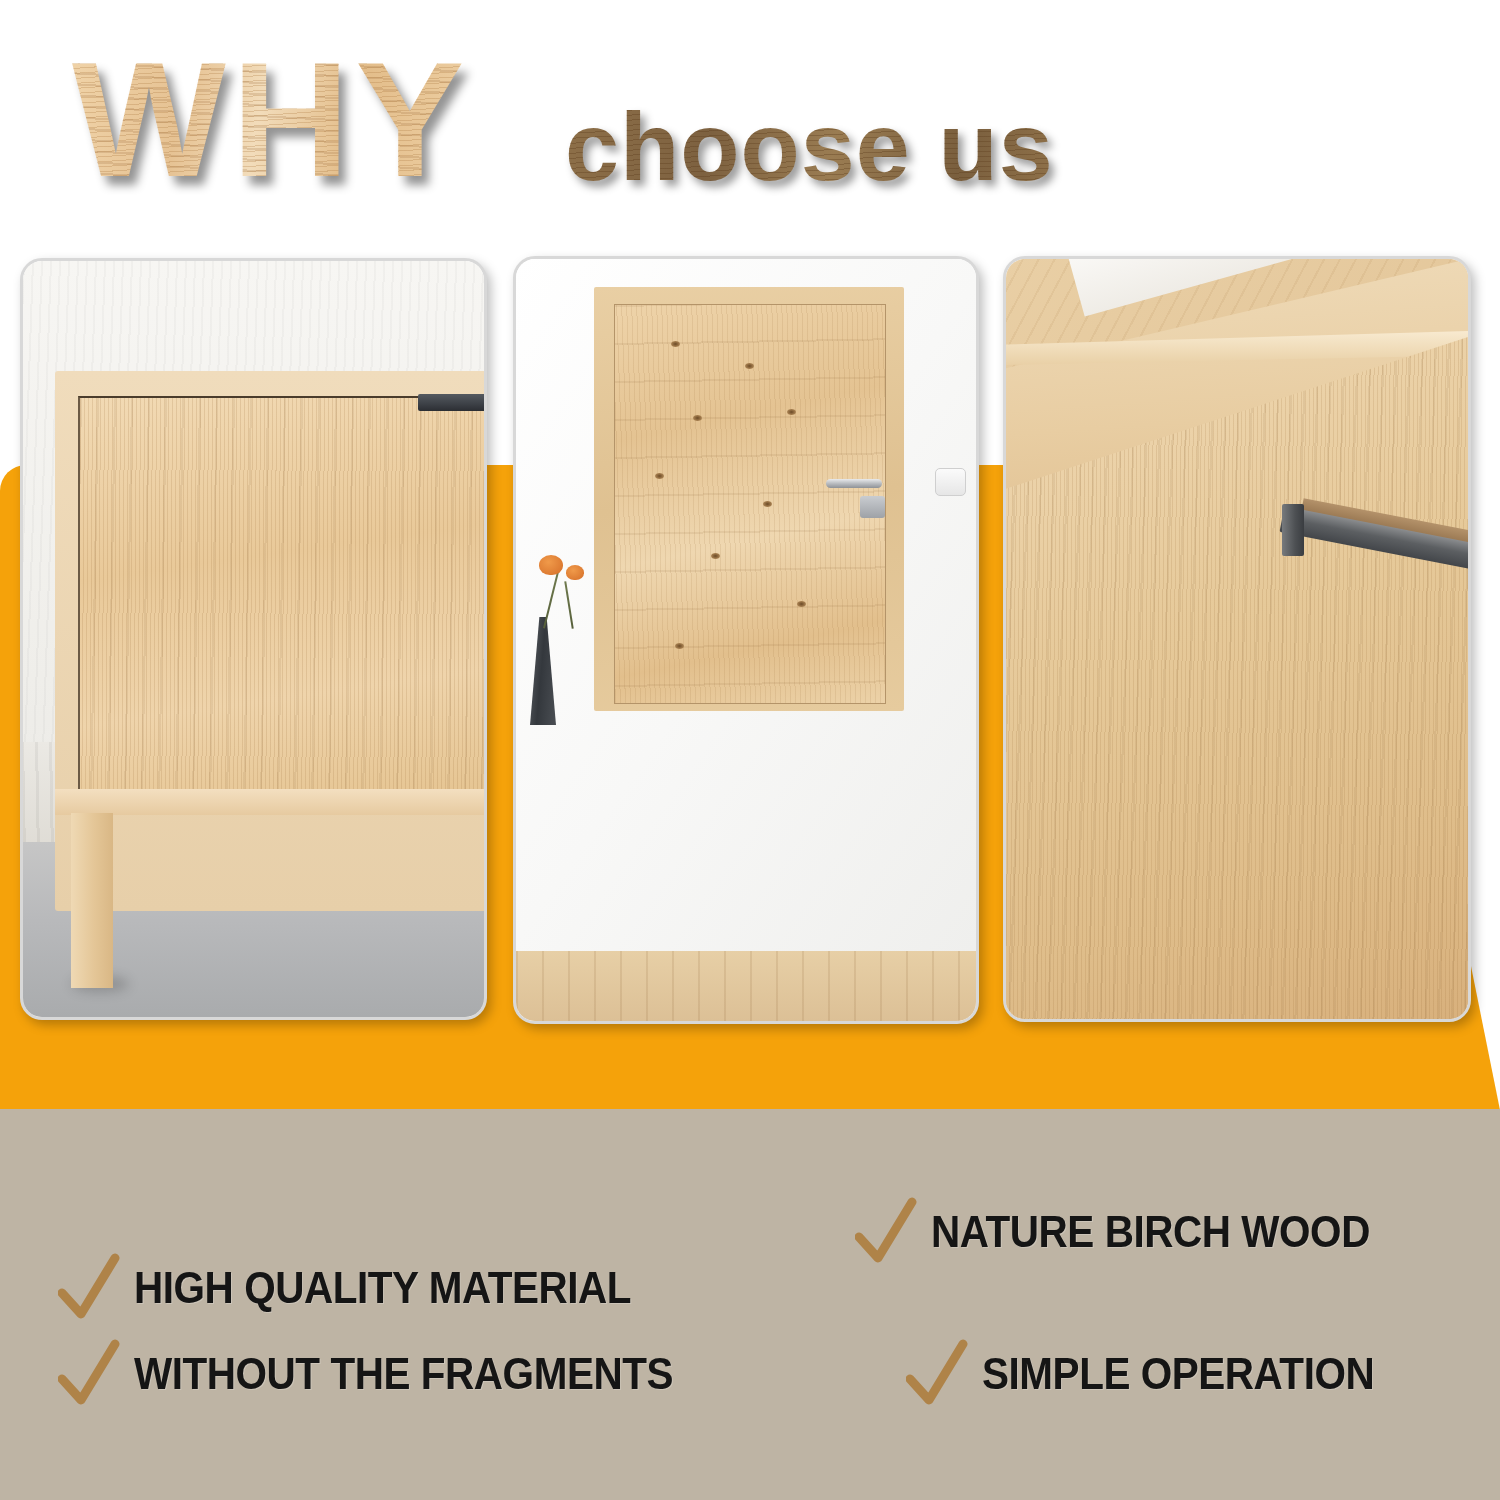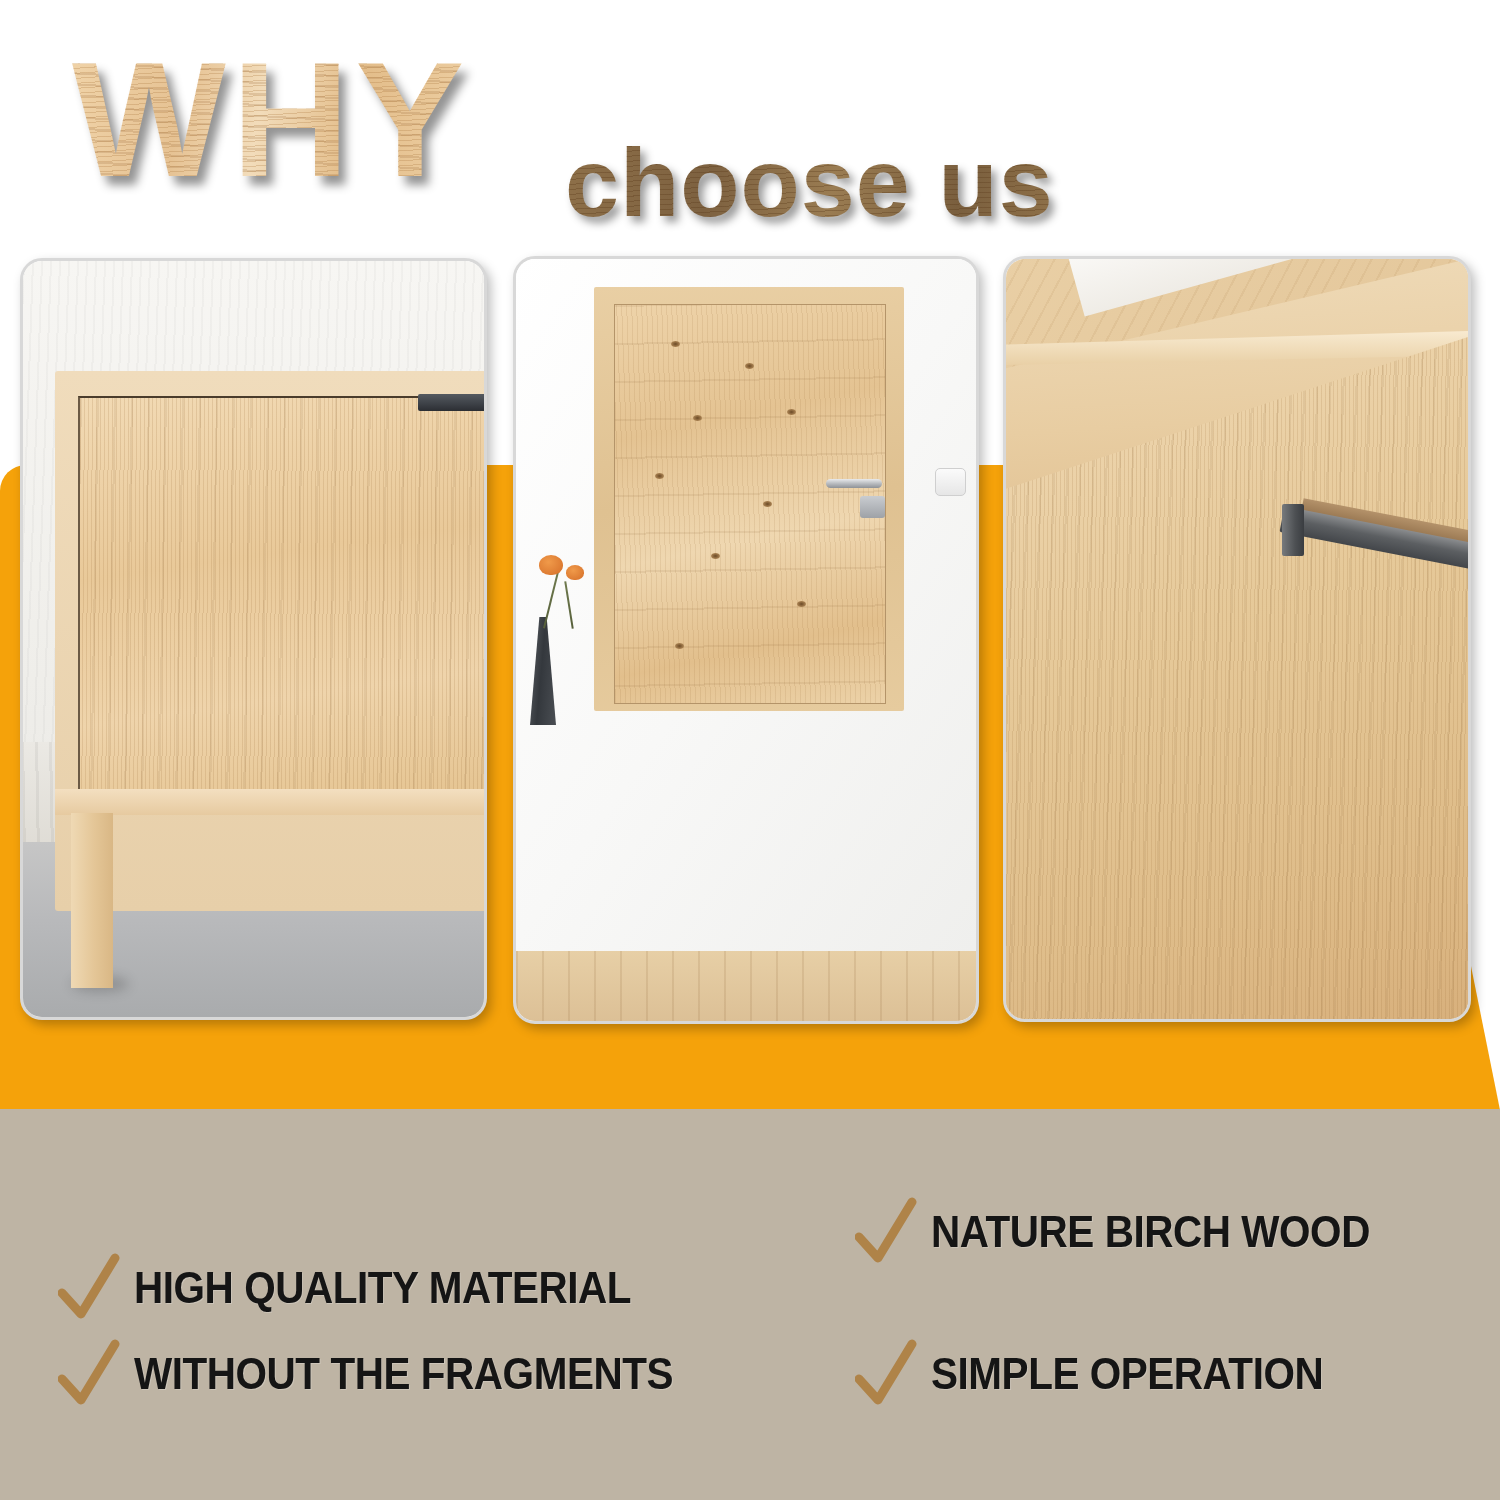--- a/index.html
+++ b/index.html
@@ -43,21 +43,20 @@
   #choose-word {
     left:565px; top:98px;
     font-size:97px;
     letter-spacing:1px;
     background-image:
       repeating-linear-gradient(177deg,
         rgba(90,58,26,0.32) 0px, rgba(90,58,26,0.32) 1px,
         rgba(90,58,26,0.00) 1px, rgba(90,58,26,0.00) 5px),
       linear-gradient(100deg,#8e7049 0%,#7d6140 30%,#9a7c52 55%,#7a5f3e 80%,#8f7149 100%);
     filter:drop-shadow(5px 6px 4px rgba(0,0,0,0.40));
-    margin-top:36px;
   }
 
   
   #orange-band {
     position:absolute;
     left:0; top:465px; width:1500px; height:645px;
     background:#F5A20A;
     border-top-left-radius:26px;
     clip-path:polygon(0 0, 100% 0, 100% 100%, 0 100%);
   }
@@ -284,21 +283,21 @@
     letter-spacing:-0.5px;
     color:#151515;
     white-space:nowrap;
     transform:scaleX(0.92);
     transform-origin:left center;
     text-shadow:1px 1px 0 rgba(255,255,255,0.22);
   }
   #feature-0 { left:58px;  top:1252px; }
   #feature-1 { left:855px; top:1196px; }
   #feature-2 { left:58px;  top:1338px; }
-  #feature-3 { left:855px; top:1338px;align-items:center; }
+  #feature-3 { left:906px; top:1338px;align-items:center; }
 </style>
 </head>
 <body>
 
 <div id="header">
   <div class="hdr-word" id="why-word">WHY</div>
   <div class="hdr-word" id="choose-word">choose us</div>
 </div>
 
 <div id="orange-band"></div>

